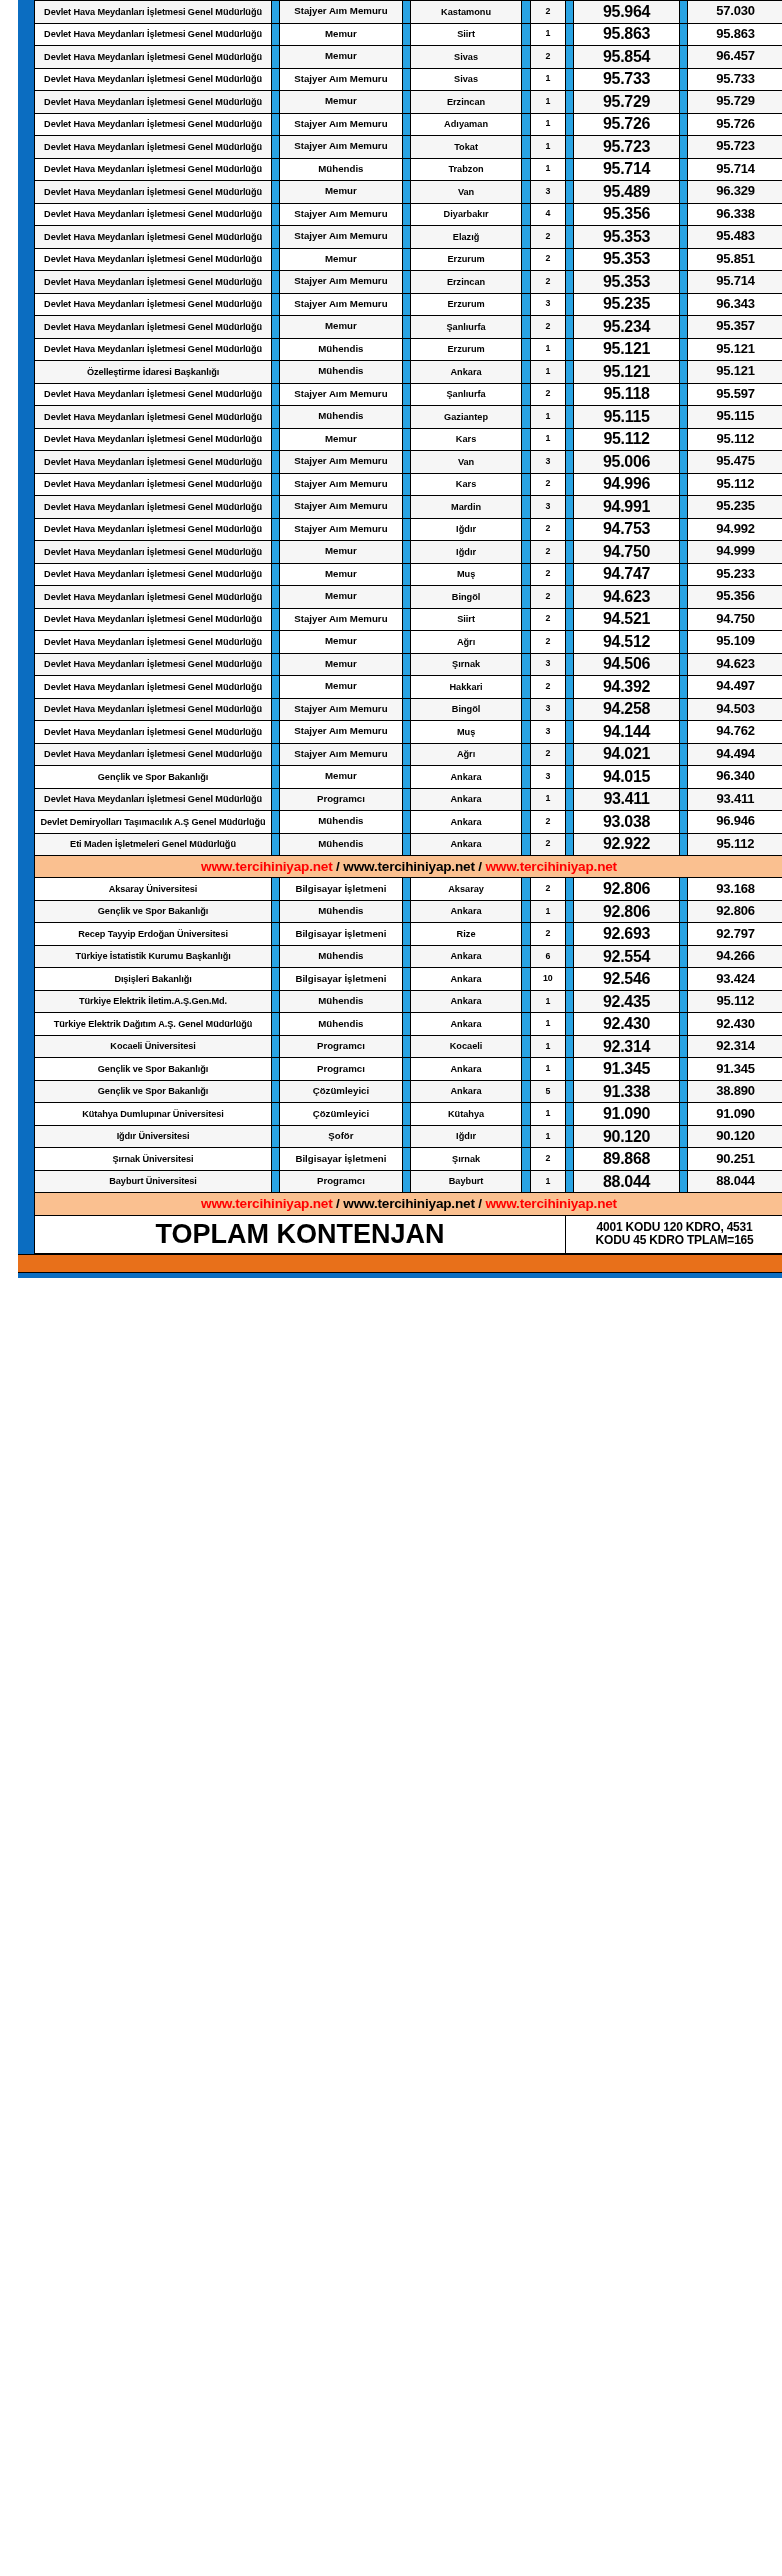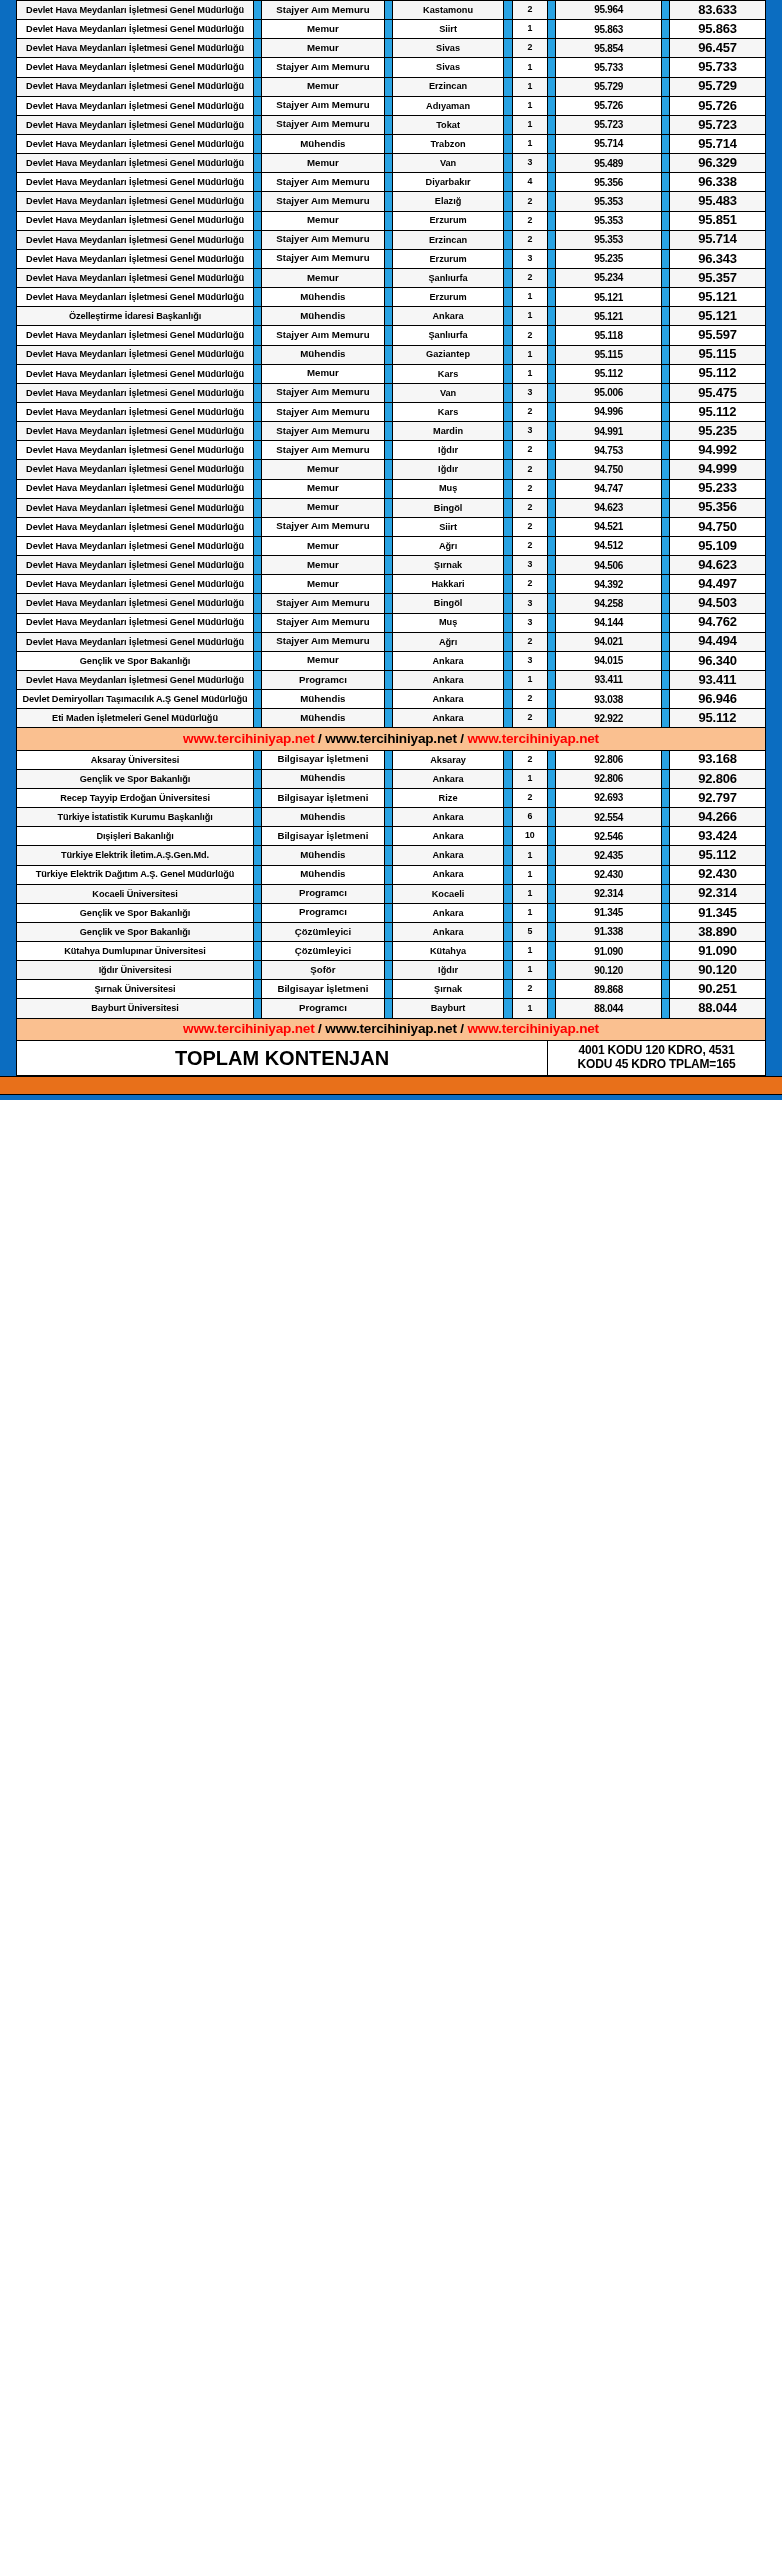--- a/index.html
+++ b/index.html
@@ -8,20 +8,21 @@
     background:#ffffff;
     font-family:"Liberation Sans", sans-serif;
     -webkit-font-smoothing:none;
   }
   #page{
     position:relative;
     width:782px;
     min-height:2576px;
     background:#ffffff;
     box-sizing:border-box;
+    padding-left:18px;
   }
   
   .frame{
     position:relative;
     border-left:16px solid #0B6DC1;
     border-right:16px solid #0B6DC1;
     box-sizing:border-box;
     width:782px;
     background:#ffffff;
   }
@@ -62,21 +63,21 @@
     border-right:none;
     padding:0;
   }
   tr.alt td{background:#F6F6F6;}
   tr.alt td.sep{background:#29A3E3;}
 
   td.kurum{font-size:9.2px;letter-spacing:-0.1px;}
   td.unvan{font-size:9.7px;}
   td.il{font-size:9.2px;}
   td.kon{font-size:8.8px;}
-  td.taban{font-size:10px;letter-spacing:-0.3px;margin-top:20px;}
+  td.taban{font-size:16px;letter-spacing:-0.3px;margin-top:20px;}
   td.tavan{font-size:13px;letter-spacing:-0.2px;}
 
   
   tr.wm td{
     background:#FAC090;
     padding:2.6px 0 3.5px 0;
     border:1.8px solid #000000;
   }
   .wm-line{
     font-size:13.6px;
@@ -87,21 +88,21 @@
   .wm-red{color:#FF0000;}
   .wm-blk{color:#000000;}
 
   
   tr.total td{
     border:1.8px solid #000000;
     background:#ffffff;
     padding:3.5px 1.8px;
   }
   td.total-label{
-    font-size:20px;
+    font-size:27px;
     font-weight:bold;
     letter-spacing:0px;
     text-align:center;
   }
   td.total-value{
     font-size:12px;
     font-weight:bold;
     line-height:1.35;
     text-align:center;
     letter-spacing:-0.2px;
@@ -144,21 +145,21 @@
             <td class="kurum">Devlet Hava Meydanları İşletmesi Genel Müdürlüğü</td>
             <td class="sep"></td>
             <td class="unvan">Stajyer Aım Memuru</td>
             <td class="sep"></td>
             <td class="il">Kastamonu</td>
             <td class="sep"></td>
             <td class="kon">2</td>
             <td class="sep"></td>
             <td class="taban">95.964</td>
             <td class="sep"></td>
-            <td class="tavan">83.633</td>
+            <td class="tavan">57.030</td>
           </tr>
           <tr>
             <td class="kurum">Devlet Hava Meydanları İşletmesi Genel Müdürlüğü</td>
             <td class="sep"></td>
             <td class="unvan">Memur</td>
             <td class="sep"></td>
             <td class="il">Siirt</td>
             <td class="sep"></td>
             <td class="kon">1</td>
             <td class="sep"></td>

